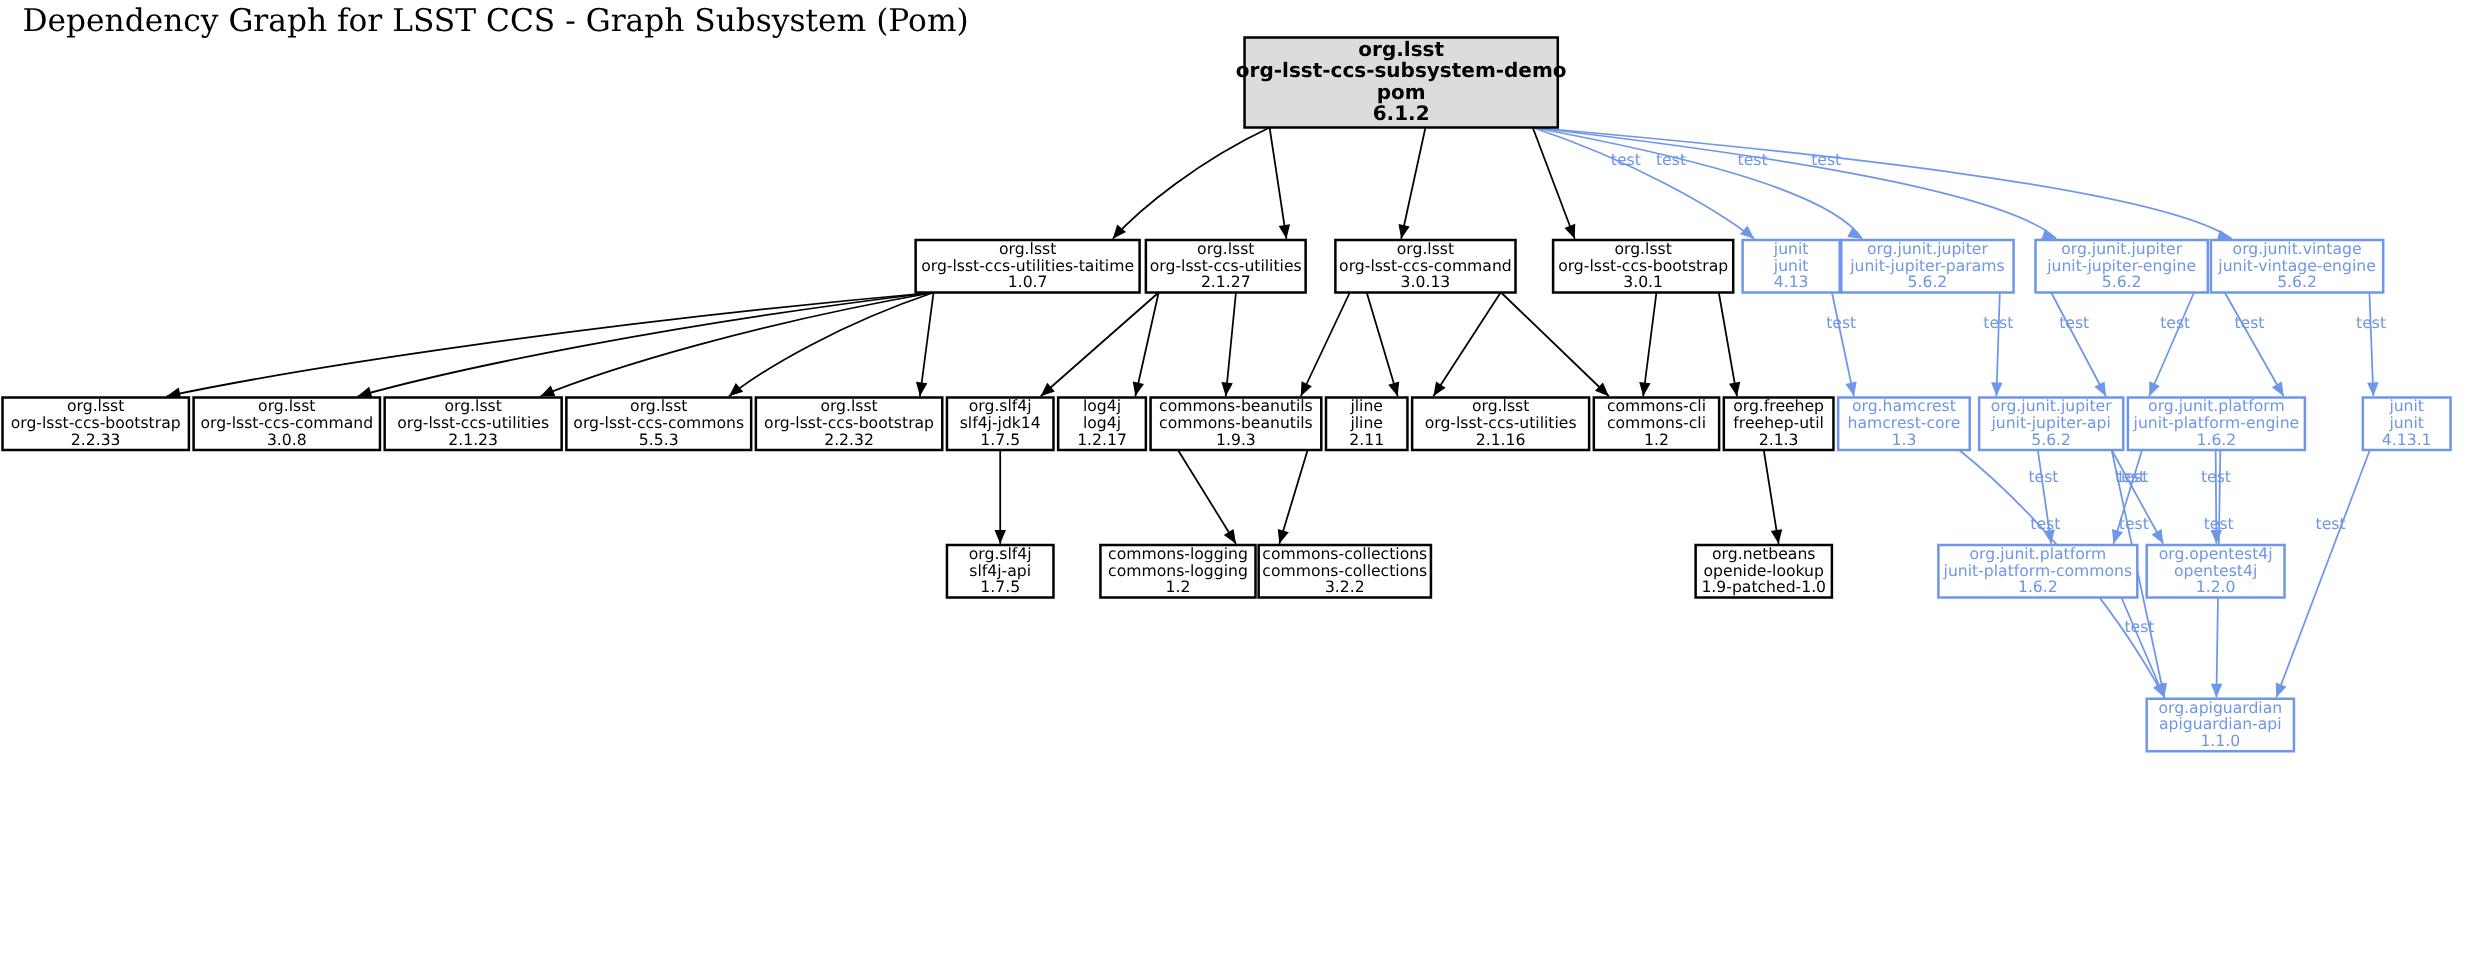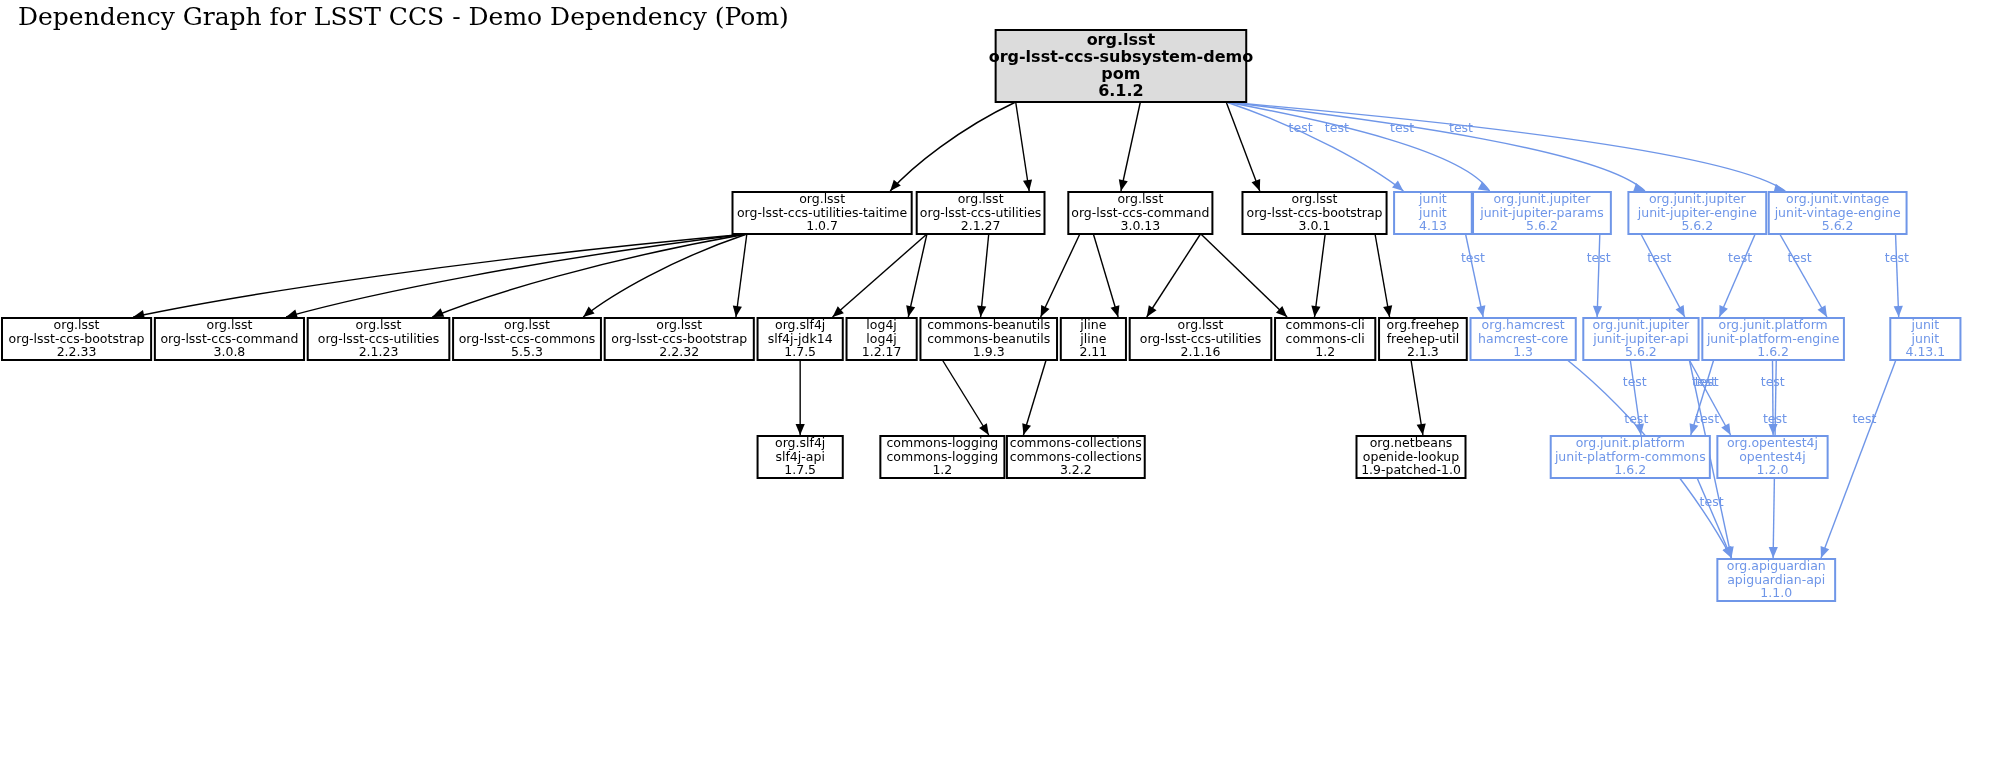--- a/index.html
+++ b/index.html
@@ -82,21 +82,21 @@
     font-family: "DejaVu Sans", sans-serif;
     font-size: 12.5px;
     fill: #6f96e8;
     text-anchor: middle;
     dominant-baseline: middle;
   }
 </style>
 </head>
 <body>
 
-<div id="graph-title">Dependency Graph for LSST CCS - Demo Dependency (Pom)</div>
+<div id="graph-title">Dependency Graph for LSST CCS - Graph Subsystem (Pom)</div>
 
 <svg id="graph-canvas" viewBox="0 0 1993 768">
   <g id="edges-layer">
       <path d="M 1015.6829999999999 102 C 959.2077839999998 128.7, 912.7726063999999 166.07999999999998, 890.1825199999998 191" class="edge-path"></path>
       <polygon points="890.1825199999998,191 893.7757565415928,179.6312423213369 900.7991984847589,185.57357042326595" class="edge-arrow"></polygon>
       <path d="M 1015.6829999999999 102 L 1029.16528 191" class="edge-path"></path>
       <polygon points="1029.16528,191 1022.9696168968196,180.8130594037321 1032.0658384139053,179.43510653367173" class="edge-arrow"></polygon>
       <path d="M 1140.3564999999999 102 L 1120.935 191" class="edge-path"></path>
       <polygon points="1120.935,191 1118.785982699249,179.2721815907189 1127.7744579045602,181.2336385704936" class="edge-arrow"></polygon>
       <path d="M 1226.187 102 L 1259.7674 191" class="edge-path"></path>

